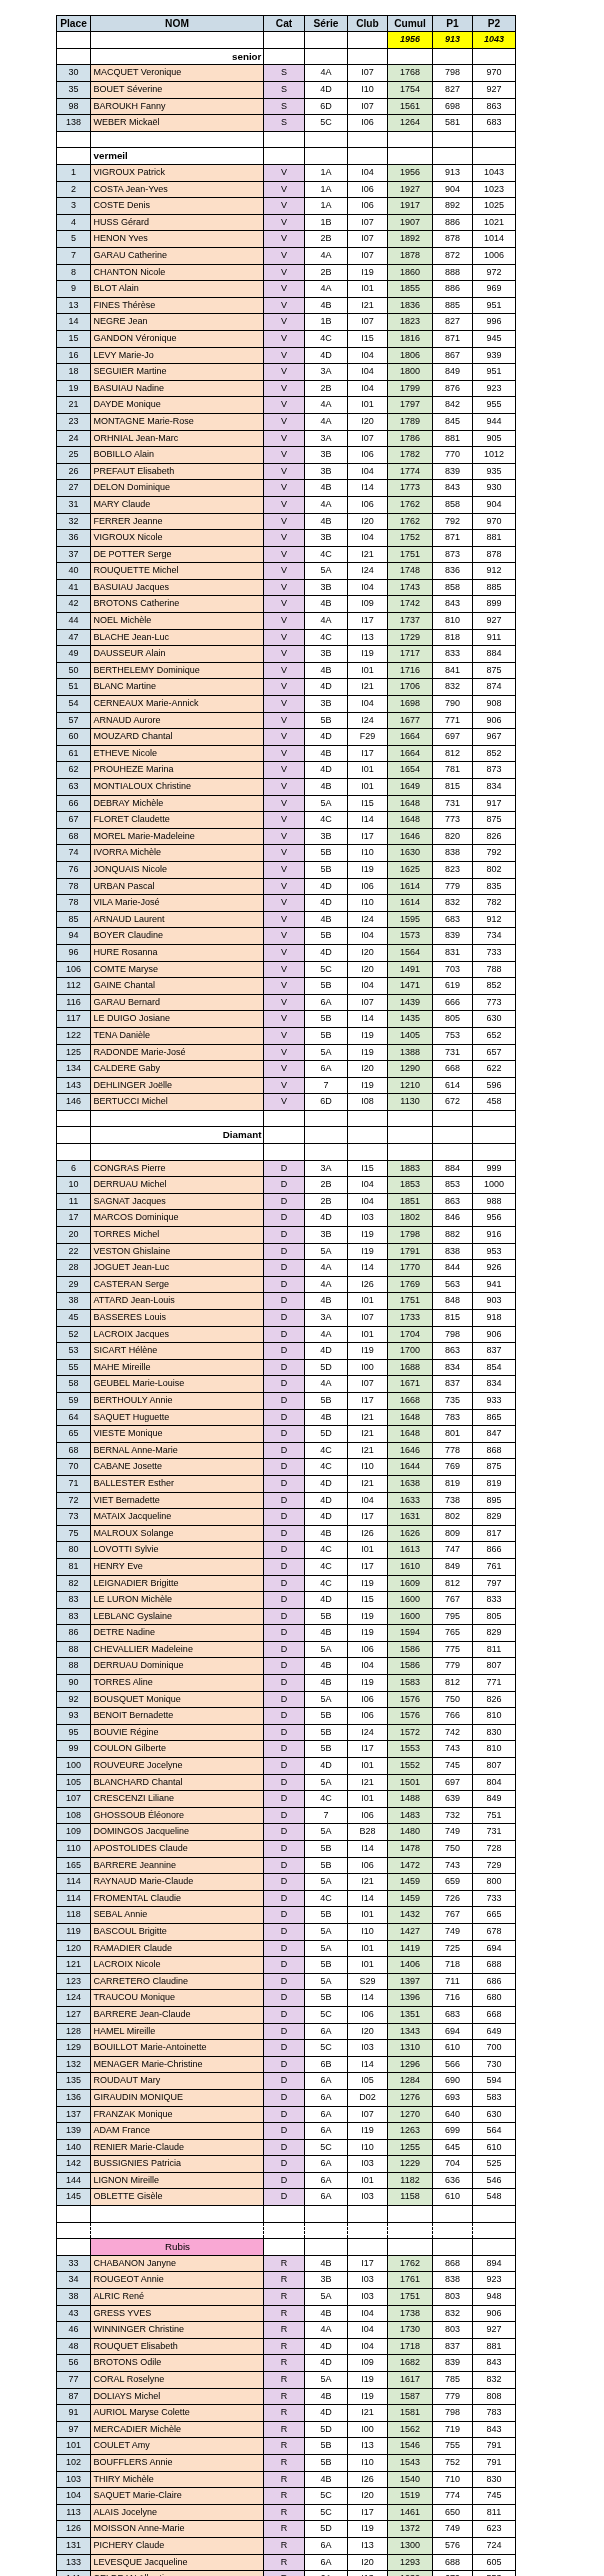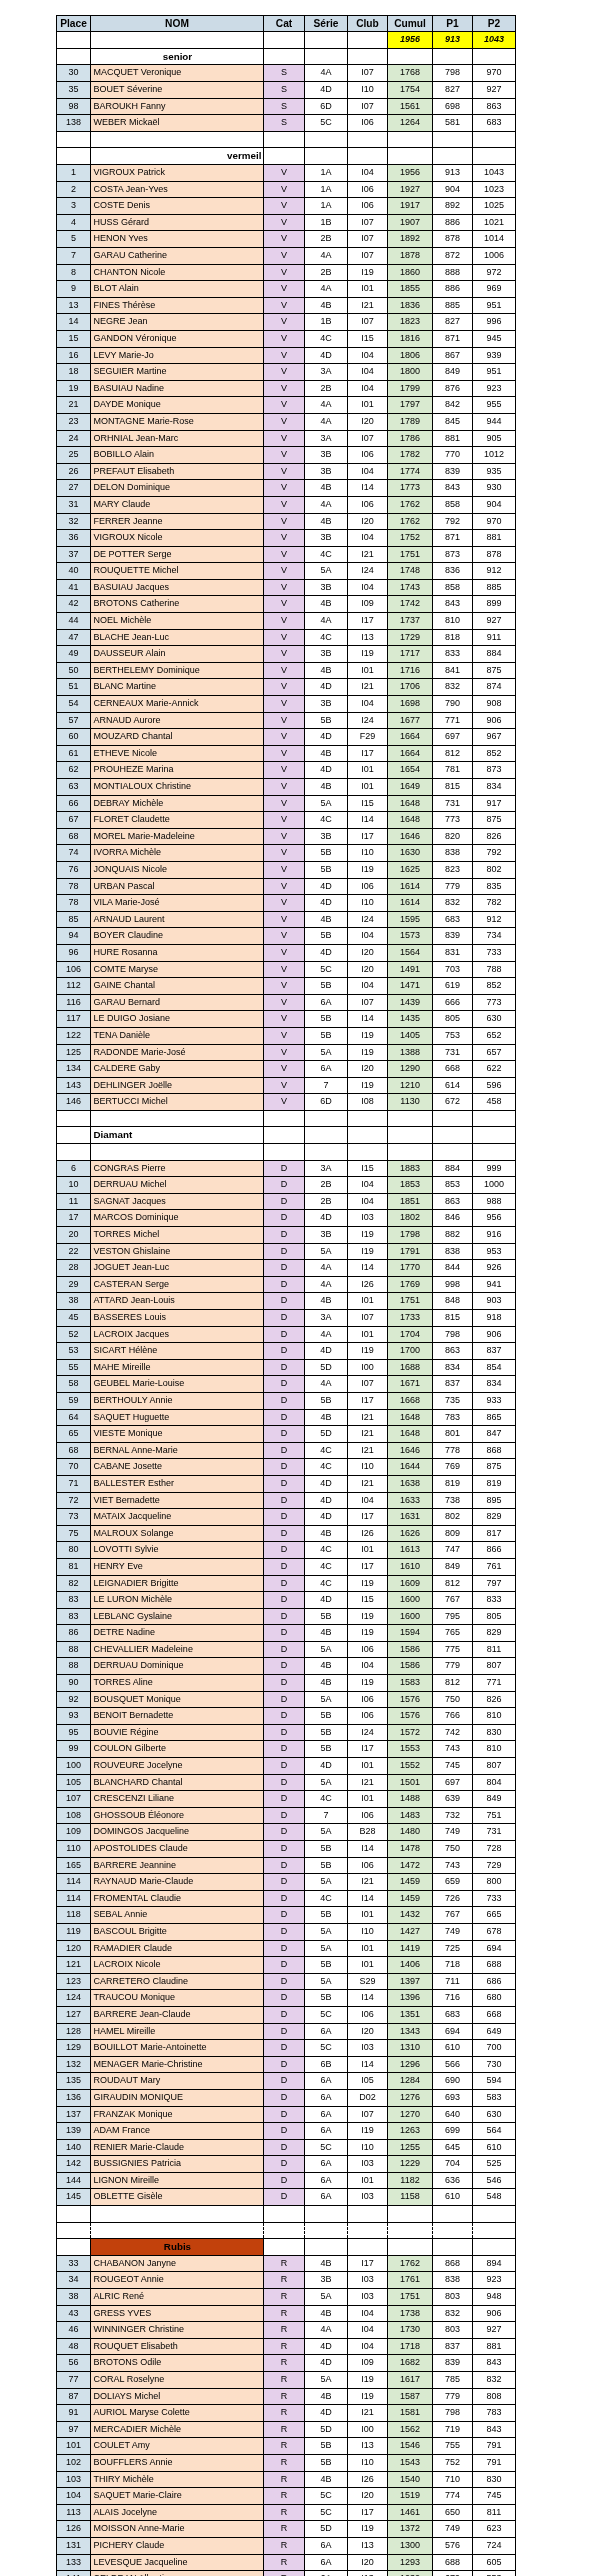--- a/index.html
+++ b/index.html
@@ -64,21 +64,21 @@
           <td class=""></td>
           <td class=""></td>
           <td class="serie"></td>
           <td class="club"></td>
           <td class="cumul hl">1956</td>
           <td class="p1 hl">913</td>
           <td class="p2 hl">1043</td>
         </tr>
         <tr class="label">
           <td class=""></td>
-          <td class="nom" style="background: rgb(255, 255, 255); font-weight: bold; text-align: center; font-size: 9.8px;">senior</td>
+          <td class="nom" style="background: rgb(255, 255, 255); font-weight: bold; text-align: right; font-size: 9.8px;">senior</td>
           <td class=""></td>
           <td class=""></td>
           <td class=""></td>
           <td class=""></td>
           <td class=""></td>
           <td class=""></td>
         </tr>
         <tr>
           <td class="place">30</td>
           <td class="nom">MACQUET Veronique</td>
@@ -124,21 +124,21 @@
           <td class=""></td>
           <td class=""></td>
           <td class=""></td>
           <td class=""></td>
           <td class=""></td>
           <td class=""></td>
           <td class=""></td>
         </tr>
         <tr class="label">
           <td class=""></td>
-          <td class="nom" style="background: rgb(255, 255, 255); font-weight: bold; text-align: right; font-size: 9.8px;">vermeil</td>
+          <td class="nom" style="background: rgb(255, 255, 255); font-weight: bold; text-align: left; font-size: 9.8px;">vermeil</td>
           <td class=""></td>
           <td class=""></td>
           <td class=""></td>
           <td class=""></td>
           <td class=""></td>
           <td class=""></td>
         </tr>
         <tr>
           <td class="place">1</td>
           <td class="nom">VIGROUX Patrick</td>
@@ -714,21 +714,21 @@
           <td class=""></td>
           <td class=""></td>
           <td class=""></td>
           <td class=""></td>
           <td class=""></td>
           <td class=""></td>
           <td class=""></td>
         </tr>
         <tr class="label">
           <td class=""></td>
-          <td class="nom" style="background: rgb(255, 255, 255); font-weight: bold; text-align: left; font-size: 9.8px; margin-top: 24px;">Diamant</td>
+          <td class="nom" style="background: rgb(255, 255, 255); font-weight: bold; text-align: right; font-size: 9.8px; margin-top: 24px;">Diamant</td>
           <td class=""></td>
           <td class=""></td>
           <td class=""></td>
           <td class=""></td>
           <td class=""></td>
           <td class=""></td>
         </tr>
         <tr class="blank">
           <td class=""></td>
           <td class=""></td>
@@ -809,21 +809,21 @@
           <td class="p1">844</td>
           <td class="p2">926</td>
         </tr>
         <tr>
           <td class="place">29</td>
           <td class="nom">CASTERAN Serge</td>
           <td class="cat">D</td>
           <td class="serie">4A</td>
           <td class="club">I26</td>
           <td class="cumul">1769</td>
-          <td class="p1">998</td>
+          <td class="p1">563</td>
           <td class="p2">941</td>
         </tr>
         <tr>
           <td class="place">38</td>
           <td class="nom">ATTARD Jean-Louis</td>
           <td class="cat">D</td>
           <td class="serie">4B</td>
           <td class="club">I01</td>
           <td class="cumul">1751</td>
           <td class="p1">848</td>
@@ -1384,21 +1384,21 @@
           <td class=""></td>
           <td class=""></td>
           <td class=""></td>
           <td class=""></td>
           <td class=""></td>
           <td class=""></td>
           <td class=""></td>
         </tr>
         <tr class="label">
           <td class=""></td>
-          <td class="nom" style="background: #c2410c; font-weight: bold; text-align: center; font-size: 9.8px;">Rubis</td>
+          <td class="nom" style="background: #f9a8d4; font-weight: normal; text-align: center; font-size: 9.8px;">Rubis</td>
           <td class=""></td>
           <td class=""></td>
           <td class=""></td>
           <td class=""></td>
           <td class=""></td>
           <td class=""></td>
         </tr>
         <tr>
           <td class="place">33</td>
           <td class="nom">CHABANON Janyne</td>

